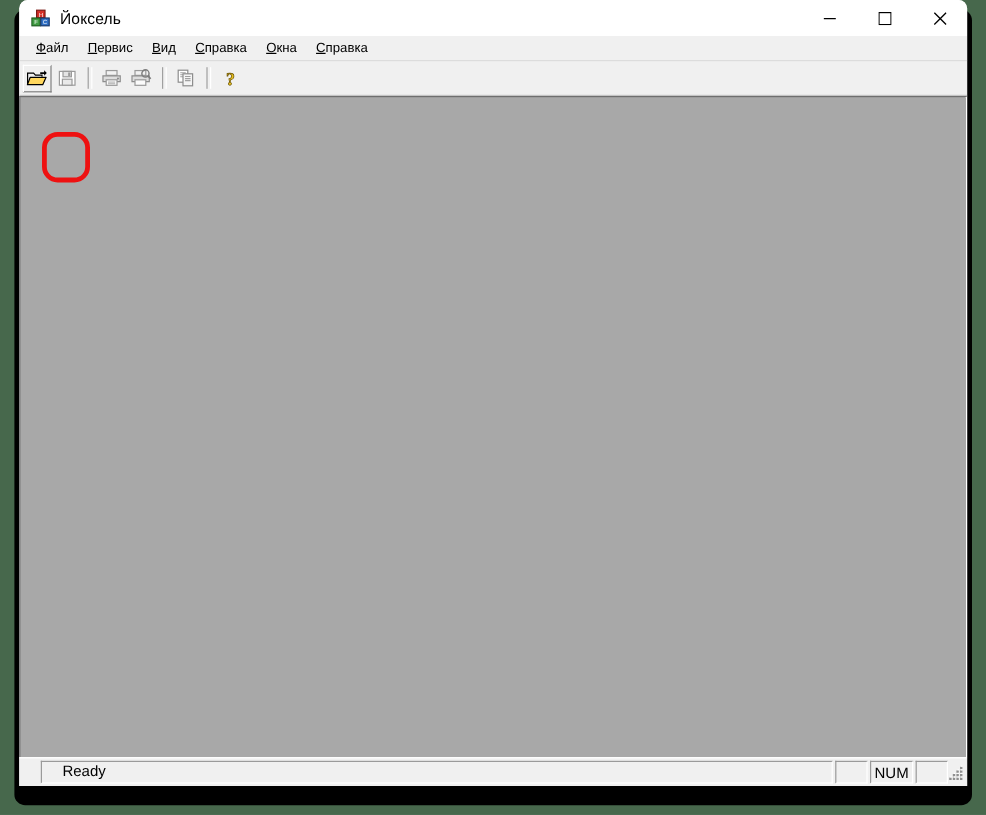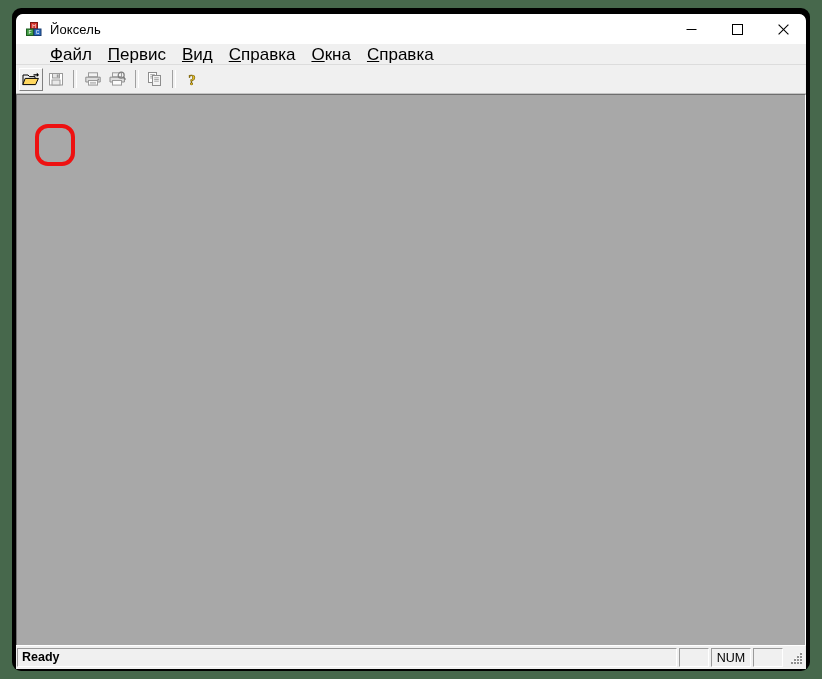--- a/index.html
+++ b/index.html
@@ -26,21 +26,21 @@
     position: absolute;
     left: 12px; top: 8px;
     width: 798px; height: 663px;
     background: #000000;
     border-radius: 9px;
   }
 
   
   #app-window {
     position: absolute;
-    left: 16px; top: 14px;
+    left: 16px; top: 0;
     width: 790px;
     height: 655px;
     background: #f0f0f0;
     border-radius: 7px 7px 0 0;
     box-sizing: border-box;
     overflow: hidden;
     display: flex;
     flex-direction: column;
   }
 
@@ -84,23 +84,22 @@
   .caption-btn.close-btn { border-top-right-radius: 7px; }
 
   
   .menubar {
     height: 20px;
     background: #f0f0f0;
     display: flex;
     align-items: center;
     padding-left: 6px;
     flex: none;
-    font-size: 17px;
+    font-size: 11px;
     color: #000;
-    margin-left: 20px;
   }
   .menu-item {
     padding: 2px 8px 2px 8px;
     line-height: 15px;
     white-space: nowrap;
   }
   .menu-item u { text-decoration: underline; }
 
   
   .toolbar {
@@ -157,30 +156,29 @@
     border-top: 1px solid #ffffff;
     display: flex;
     align-items: center;
     flex: none;
     font-size: 12.5px;
     color: #000;
     position: relative;
     box-sizing: border-box;
   }
   .status-msg {
-    padding-left: 4px;
+    padding-left: 17px;
     border: 1px solid;
     border-color: #9a9a9a #ffffff #ffffff #9a9a9a;
     height: 19px;
     line-height: 17px;
     box-sizing: border-box;
     flex: 0 0 auto;
     width: 660px;
-    margin-left: 1px;
-    font-weight: bold;
+    margin-left: 18px;
   }
   .status-pane {
     height: 19px;
     border: 1px solid;
     border-color: #9a9a9a #ffffff #ffffff #9a9a9a;
     box-sizing: border-box;
     margin-left: 2px;
     display: flex;
     align-items: center;
     justify-content: center;

